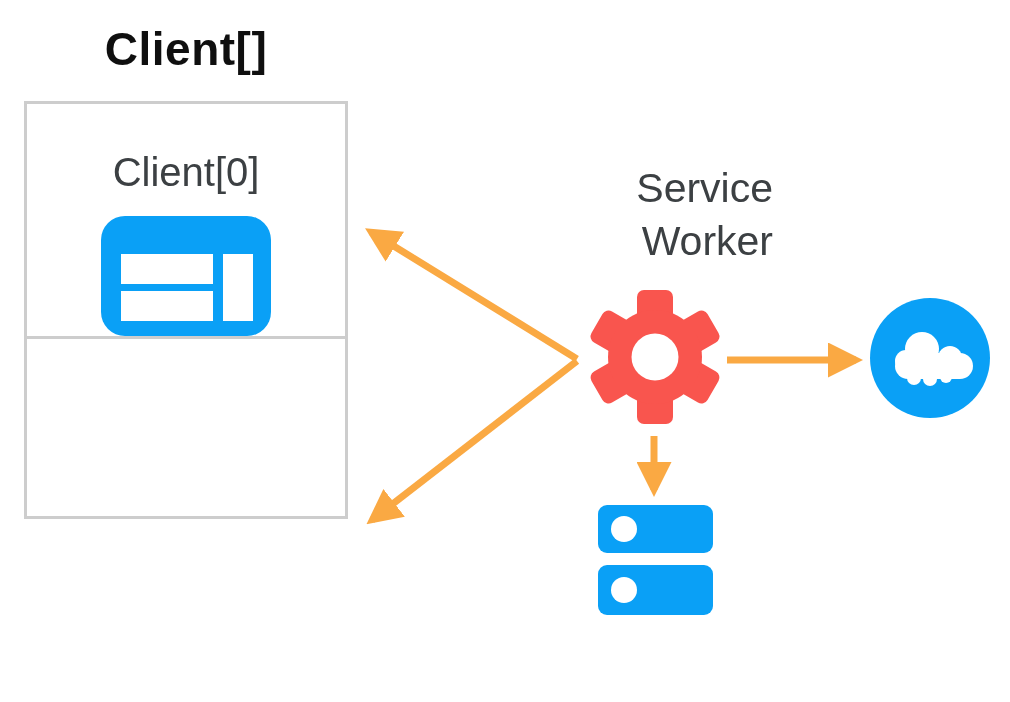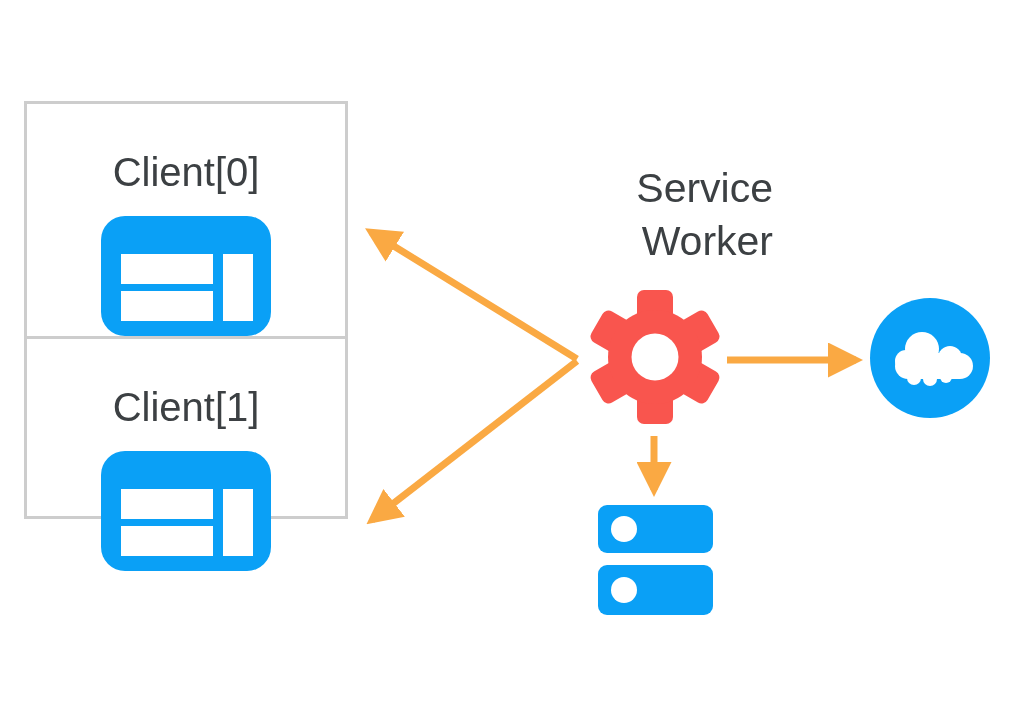--- a/index.html
+++ b/index.html
@@ -64,42 +64,34 @@
     pointer-events: none;
   }
   .blue-fill  { fill: var(--blue, #0aa0f6); }
   .red-fill   { fill: var(--red, #f9554e); }
 </style>
 </head>
 <body>
 
 <div class="canvas">
 
+  <h1 class="group-title">Client[]</h1>
 
   <div class="client-box">
 
     <section class="client-cell first">
       <div class="client-label">Client[0]</div>
       <svg width="170" height="120" viewBox="0 0 170 120" aria-hidden="true">
         <rect x="0" y="0" width="170" height="120" rx="24" class="blue-fill"></rect>
         <rect x="20" y="38" width="92" height="30" fill="#ffffff"></rect>
         <rect x="20" y="75" width="92" height="30" fill="#ffffff"></rect>
         <rect x="122" y="38" width="30" height="67" fill="#ffffff"></rect>
       </svg>
     </section>
 
-    <section class="client-cell">
-      <div class="client-label">Client[1]</div>
-      <svg width="170" height="120" viewBox="0 0 170 120" aria-hidden="true">
-        <rect x="0" y="0" width="170" height="120" rx="24" class="blue-fill"></rect>
-        <rect x="20" y="38" width="92" height="30" fill="#ffffff"></rect>
-        <rect x="20" y="75" width="92" height="30" fill="#ffffff"></rect>
-        <rect x="122" y="38" width="30" height="67" fill="#ffffff"></rect>
-      </svg>
-    </section>
 
   </div>
 
   <div class="sw-label">Service Worker</div>
 
   <svg class="abs" style="left:585px; top:287px;" width="140" height="140" viewBox="0 0 140 140" aria-hidden="true">
     <g class="red-fill">
       <rect x="52" y="3" width="36" height="44" rx="7"></rect>
       <rect x="52" y="3" width="36" height="44" rx="7" transform="rotate(60 70 70)"></rect>
       <rect x="52" y="3" width="36" height="44" rx="7" transform="rotate(120 70 70)"></rect>

